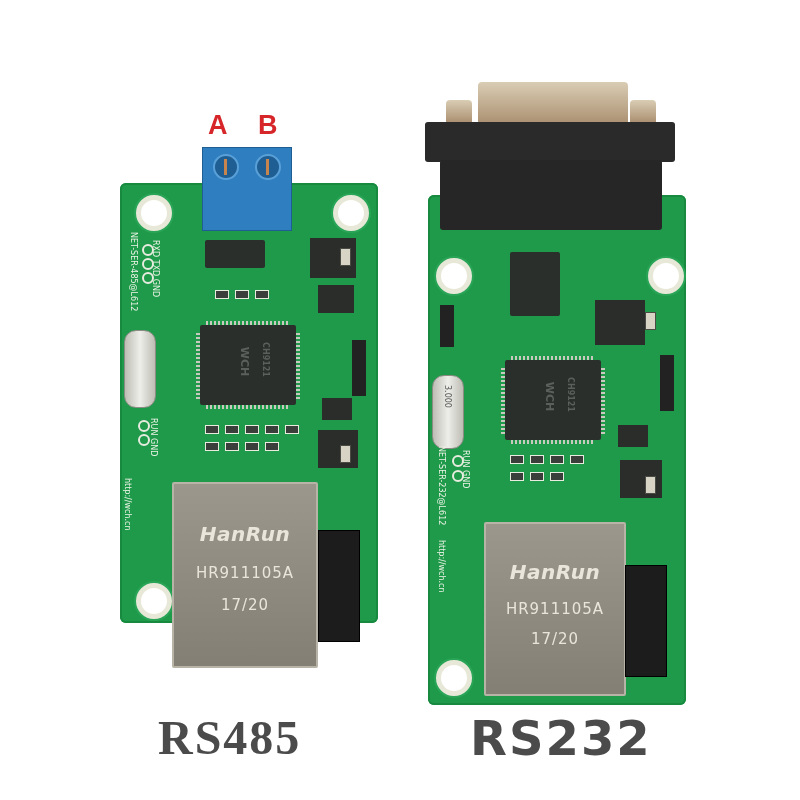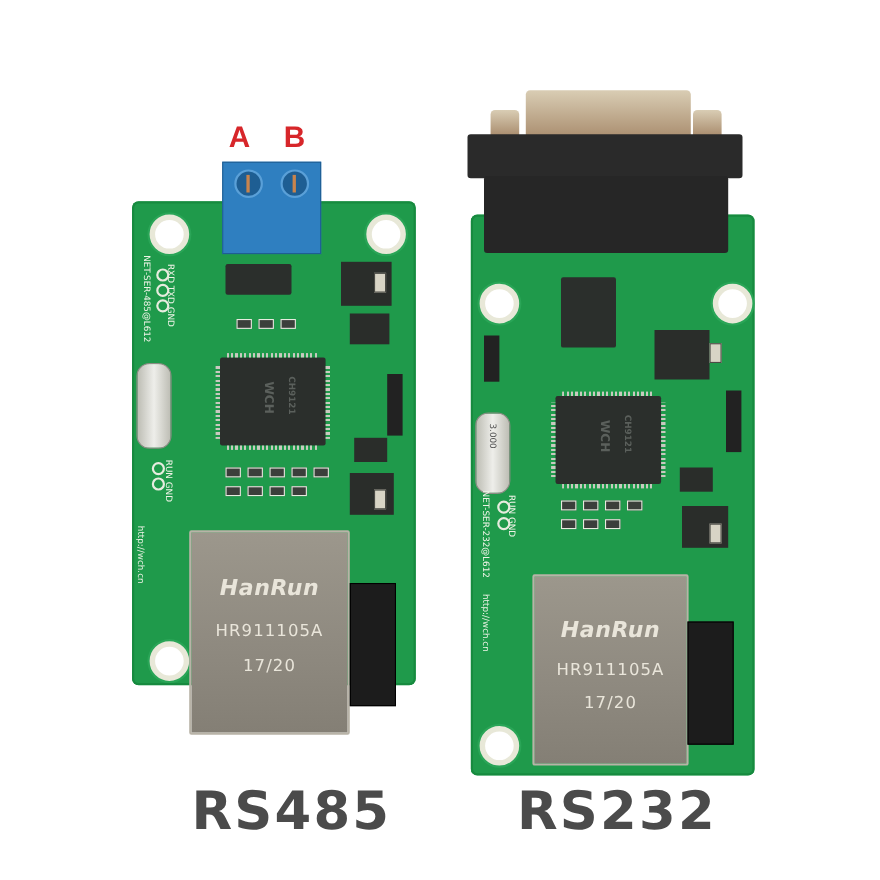--- a/index.html
+++ b/index.html
@@ -90,21 +90,21 @@
 <div class="pad" style="left:138px;top:420px;"></div>
 <div class="pad" style="left:138px;top:434px;"></div>
 
 <div class="rj45" style="left:172px;top:482px;width:142px;height:182px;">
   <div class="brand" style="margin-top:38px;">HanRun</div>
   <div class="model" style="margin-top:18px;">HR911105A</div>
   <div class="date" style="margin-top:14px;">17/20</div>
 </div>
 <div class="jack" style="left:318px;top:530px;width:40px;height:110px;"></div>
 
-<div class="caption" style="left:174px;top:710px;">RS485</div>
+<div class="caption" style="left:158px;top:710px;font-family:Liberation Serif, serif;">RS485</div>
 
 <div class="abs pcb" style="left:428px;top:195px;width:258px;height:510px;"></div>
 
 <div class="db9-metal" style="left:478px;top:82px;width:150px;height:45px;"></div>
 <div class="db9-metal" style="left:446px;top:100px;width:26px;height:24px;"></div>
 <div class="db9-metal" style="left:630px;top:100px;width:26px;height:24px;"></div>
 <div class="db9-shell" style="left:425px;top:122px;width:250px;height:40px;"></div>
 <div class="db9-shell" style="left:440px;top:160px;width:222px;height:70px;background:#262626;"></div>
 
 <div class="hole" style="left:436px;top:258px;"></div>

